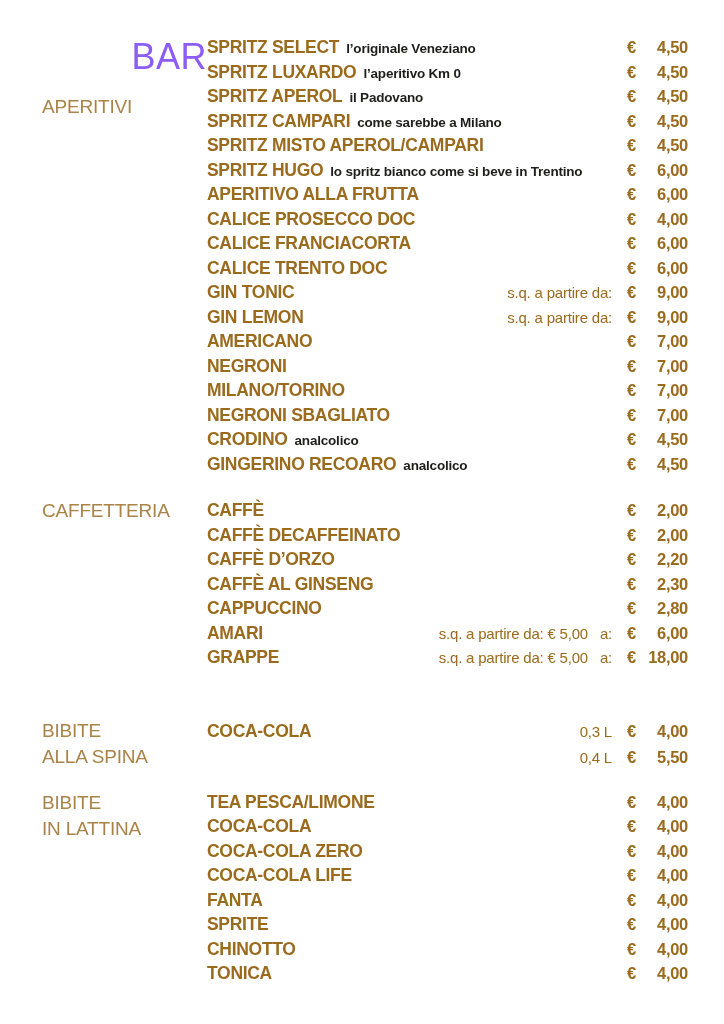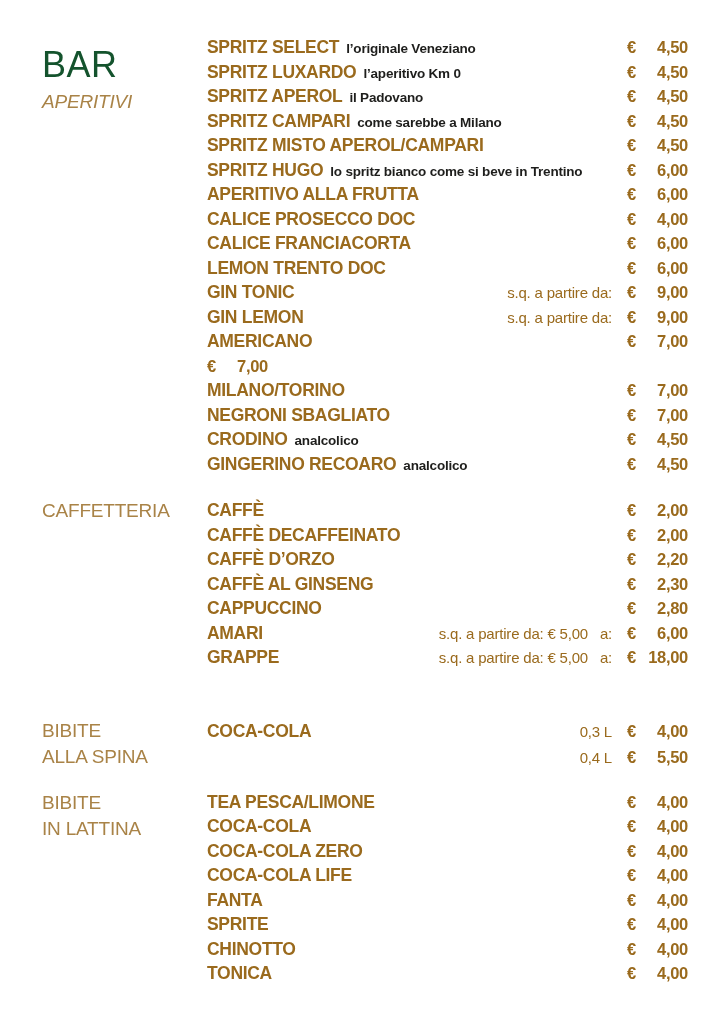--- a/index.html
+++ b/index.html
@@ -13,27 +13,27 @@
     width:724px;height:1024px;
     padding:35px 36px 0 42px;
     background:#ffffff;
   }
   .menu-section{display:flex;align-items:flex-start;}
   .label-col{flex:0 0 165px;width:165px;color:#a98347;}
   .items-col{flex:0 0 481px;width:481px;display:flex;flex-direction:column;}
 
   .big-title{
     font-size:36px;line-height:40px;font-weight:400;
-    color:#14532d;letter-spacing:0.5px;margin-top:10px;
+    color:#8b5cf6;letter-spacing:0.5px;margin-top:2px;text-align:right;
   }
   .label-line{
     font-size:19px;line-height:26px;font-weight:400;
     color:#a98347;letter-spacing:-0.2px;
   }
-  .sec-aperitivi .label-line{margin-top:4px;font-style:italic;}
+  .sec-aperitivi .label-line{margin-top:17px;}
 
   .row{
     display:flex;align-items:baseline;
     height:24.5px;line-height:24.5px;white-space:nowrap;
   }
   .left{
     flex:0 0 420px;width:420px;min-width:0;
     display:flex;align-items:baseline;
     box-sizing:border-box;padding-right:15px;overflow:hidden;
   }
@@ -131,21 +131,21 @@
         <div class="row">
     <div class="left">
       <span class="nm">CALICE FRANCIACORTA</span>
 
     </div>
     <span class="eu">€</span>
     <span class="am">6,00</span>
   </div>
         <div class="row">
     <div class="left">
-      <span class="nm">LEMON TRENTO DOC</span>
+      <span class="nm">CALICE TRENTO DOC</span>
 
     </div>
     <span class="eu">€</span>
     <span class="am">6,00</span>
   </div>
         <div class="row">
     <div class="left">
       <span class="nm">GIN TONIC</span>
 
       <span class="nt">s.q. a partire da:</span>
@@ -164,20 +164,24 @@
   </div>
         <div class="row">
     <div class="left">
       <span class="nm">AMERICANO</span>
 
     </div>
     <span class="eu">€</span>
     <span class="am">7,00</span>
   </div>
         <div class="row">
+    <div class="left">
+      <span class="nm">NEGRONI</span>
+
+    </div>
     <span class="eu">€</span>
     <span class="am">7,00</span>
   </div>
         <div class="row">
     <div class="left">
       <span class="nm">MILANO/TORINO</span>
 
     </div>
     <span class="eu">€</span>
     <span class="am">7,00</span>

